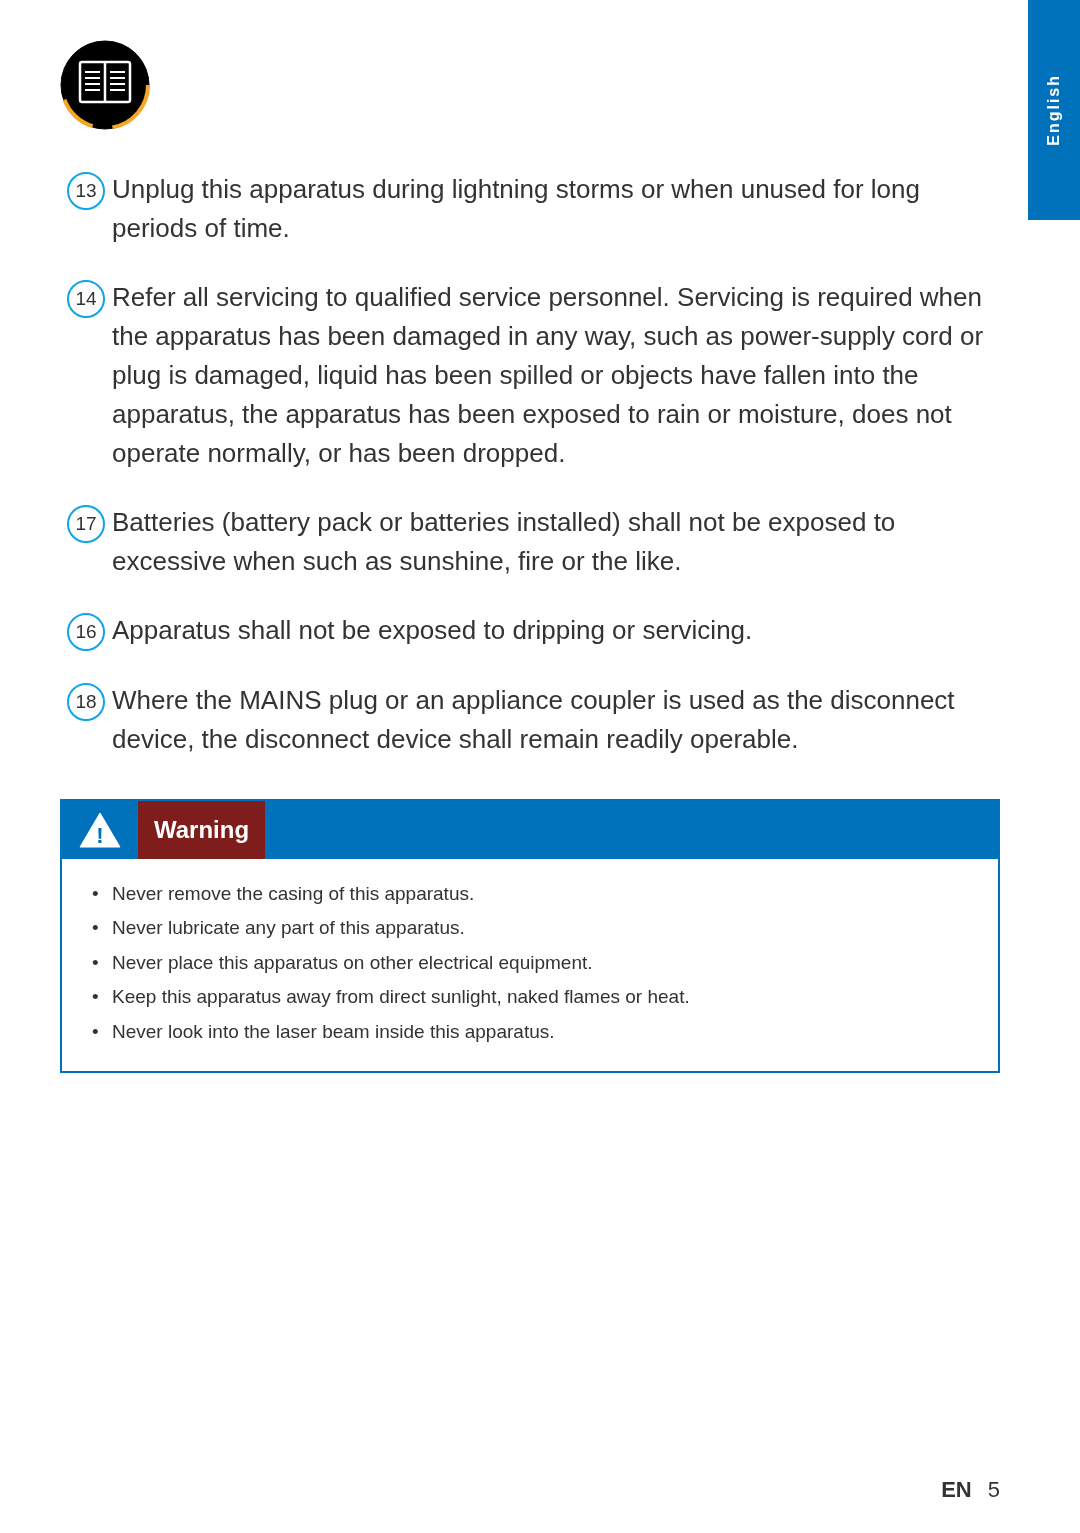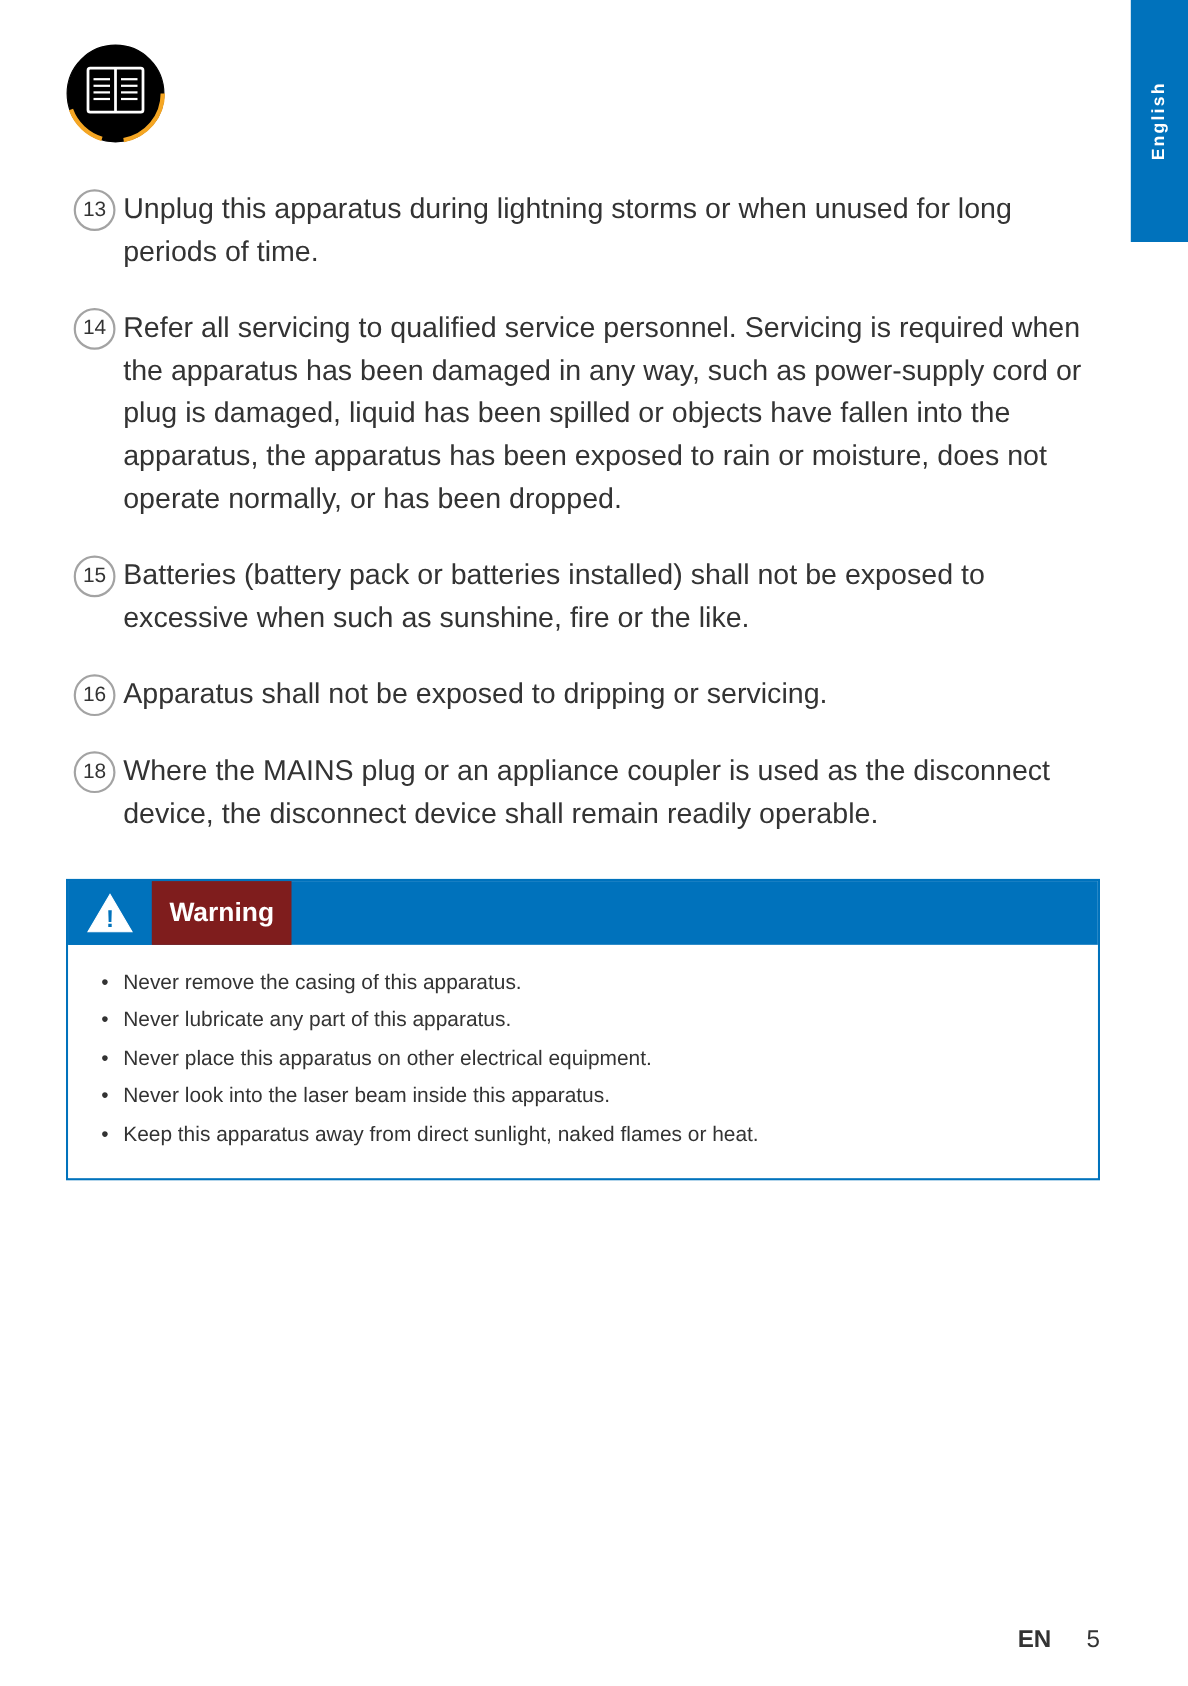--- a/index.html
+++ b/index.html
@@ -87,21 +87,21 @@
       color: #333;
       position: relative;
       margin-top: 2px;
     }
 
     .item-number .circle-num {
       display: inline-block;
       width: 38px;
       height: 38px;
       border-radius: 50%;
-      border: 2px solid #a3a3a3;
+      border: 2px solid #0ea5e9;
       text-align: center;
       line-height: 34px;
       font-size: 19px;
     }
 
     .item-text {
       flex: 1;
       font-size: 26px;
       line-height: 1.5;
       color: #333;
@@ -141,21 +141,21 @@
       font-size: 19px;
     }
 
     
     .footer {
       position: absolute;
       bottom: 30px;
       right: 80px;
       display: flex;
       align-items: baseline;
-      gap: 32px;
+      gap: 16px;
     }
 
     .footer-en {
       font-size: 22px;
       font-weight: bold;
       color: #333;
     }
 
     .footer-num {
       font-size: 22px;
@@ -235,21 +235,21 @@
       <span class="item-text">Unplug this apparatus during lightning storms or when unused for long periods of time.</span>
     </li>
         <li class="numbered-item">
       <span class="item-number">
         <span class="circle-num">14</span>
       </span>
       <span class="item-text">Refer all servicing to qualified service personnel. Servicing is required when the apparatus has been damaged in any way, such as power-supply cord or plug is damaged, liquid has been spilled or objects have fallen into the apparatus, the apparatus has been exposed to rain or moisture, does not operate normally, or has been dropped.</span>
     </li>
         <li class="numbered-item">
       <span class="item-number">
-        <span class="circle-num">15</span>
+        <span class="circle-num">17</span>
       </span>
       <span class="item-text">Batteries (battery pack or batteries installed) shall not be exposed to excessive when such as sunshine, fire or the like.</span>
     </li>
         <li class="numbered-item">
       <span class="item-number">
         <span class="circle-num">16</span>
       </span>
       <span class="item-text">Apparatus shall not be exposed to dripping or servicing.</span>
     </li>
         <li class="numbered-item">
@@ -271,22 +271,22 @@
         </div>
         <div class="warning-title-box">
           <span class="warning-title-text">Warning</span>
         </div>
       </div>
       <div class="warning-body">
         <ul class="warning-list">
         <li>Never remove the casing of this apparatus.</li>
             <li>Never lubricate any part of this apparatus.</li>
             <li>Never place this apparatus on other electrical equipment.</li>
+            <li>Keep this apparatus away from direct sunlight, naked flames or heat.</li>
             <li>Never look into the laser beam inside this apparatus.</li>
-            <li>Keep this apparatus away from direct sunlight, naked flames or heat.</li>
           </ul>
       </div>
     </div>
 
   </div>
 
   <div class="footer">
     <span class="footer-en">EN</span>
     <span class="footer-num">5</span>
   </div>

